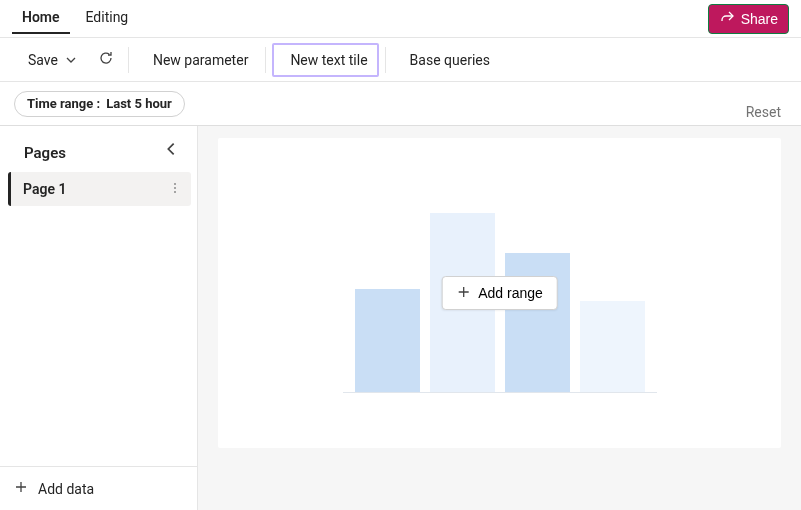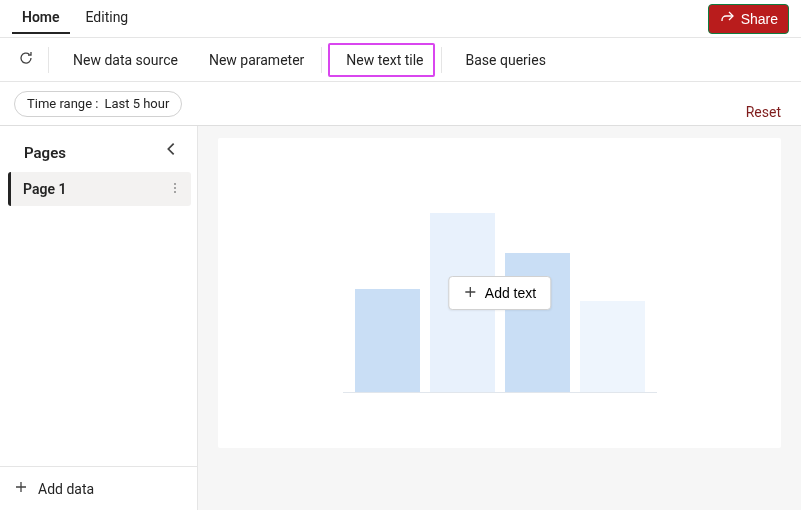--- a/index.html
+++ b/index.html
@@ -42,21 +42,21 @@
     height: 30px;
     padding: 0 10px;
     border-radius: 4px;
     border: 1px solid #d1d1d1;
     background: #fff;
     cursor: pointer;
     font-size: 14px;
     color: #242424;
   }
   .btn-primary {
-    background: #b91c1c;
+    background: #be185d;
     border-color: #107c41;
     color: #fff;
   }
   .btn-primary svg { stroke: #fff; }
   .btn svg, .icon-btn svg { width: 16px; height: 16px; }
 
   
   .toolbar {
     display: flex;
     align-items: center;
@@ -76,21 +76,21 @@
     background: transparent;
     border: 2px solid transparent;
   }
   .tool-sep {
     width: 1px;
     height: 26px;
     background: #e5e5e5;
     margin: 0 4px;
   }
   .tool-btn.highlight {
-    border: 2px solid #d946ef;
+    border: 2px solid #c4b5fd;
     border-radius: 2px;
   }
   .icon-btn {
     display: inline-flex;
     align-items: center;
     justify-content: center;
     width: 32px;
     height: 32px;
     border-radius: 4px;
     cursor: pointer;
@@ -109,26 +109,27 @@
     display: inline-flex;
     align-items: center;
     gap: 6px;
     height: 26px;
     padding: 0 12px;
     border-radius: 14px;
     border: 1px solid #d1d1d1;
     background: #fff;
     cursor: pointer;
     font-size: 13px;
+    font-weight: bold;
   }
   .reset-btn {
     display: inline-flex;
     align-items: center;
     gap: 6px;
-    color: #7f1d1d;
+    color: #737373;
     cursor: pointer;
     padding: 4px 6px;
     border-radius: 4px;
     margin-top: 16px;
   }
   .reset-btn svg { stroke: #8a8a8a; }
 
   
   .body {
     display: flex;
@@ -252,41 +253,46 @@
       <svg viewBox="0 0 16 16">
           <path d="M10 3l4 4-4 4"></path>
           <path d="M14 7H7a4 4 0 0 0-4 4v1"></path>
         </svg>
     </span>
     <span>Share</span>
   </button>
 </div>
 
 <div class="toolbar">
+  <div class="tool-btn">
+    <span>
+      <svg viewBox="0 0 16 16">
+          <rect x="2.5" y="2.5" width="11" height="11" rx="1"></rect>
+          <path d="M5 2.5v4h6v-4"></path>
+          <rect x="5" y="9" width="6" height="4"></rect>
+        </svg>
+    </span>
+    <span>Save</span>
+    <span class="chev">
+      <svg viewBox="0 0 12 12" width="12" height="12">
+          <path d="M2 4l4 4 4-4"></path>
+        </svg>
+    </span>
+  </div>
   <div class="icon-btn">
     <span>
       <svg viewBox="0 0 16 16">
           <path d="M13 8a5 5 0 1 1-1.8-3.8"></path>
           <path d="M13 2v3h-3"></path>
         </svg>
     </span>
   </div>
 
   <div class="tool-sep"></div>
 
-  <div class="tool-btn">
-    <span>
-      <svg viewBox="0 0 16 16">
-          <ellipse cx="8" cy="4" rx="5" ry="2"></ellipse>
-          <path d="M3 4v8c0 1.1 2.2 2 5 2s5-.9 5-2V4"></path>
-          <path d="M3 8c0 1.1 2.2 2 5 2s5-.9 5-2"></path>
-        </svg>
-    </span>
-    <span>New data source</span>
-  </div>
 
   <div class="tool-btn">
     <span>
       <svg viewBox="0 0 16 16">
           <path d="M3 4h10l-3.5 5v4l-3-1.5V9L3 4Z"></path>
           <path d="M11 1l4 4"></path>
           <path d="M15 1l-4 4" stroke-width="0"></path>
           <path d="M10 2v0"></path>
           <path d="M11 2h3M12.5 .5v3" stroke-width="1.3"></path>
         </svg>
@@ -392,19 +398,19 @@
           <div class="bar b3"></div>
           <div class="bar b4"></div>
         </div>
         <div class="chart-baseline"></div>
         <button class="overlay-btn">
           <span>
             <svg viewBox="0 0 14 14" width="14" height="14">
                 <path d="M7 2v10M2 7h10"></path>
               </svg>
           </span>
-          <span>Add text</span>
+          <span>Add range</span>
         </button>
       </div>
     </div>
   </div>
 
 </div>
 
 </body></html>

